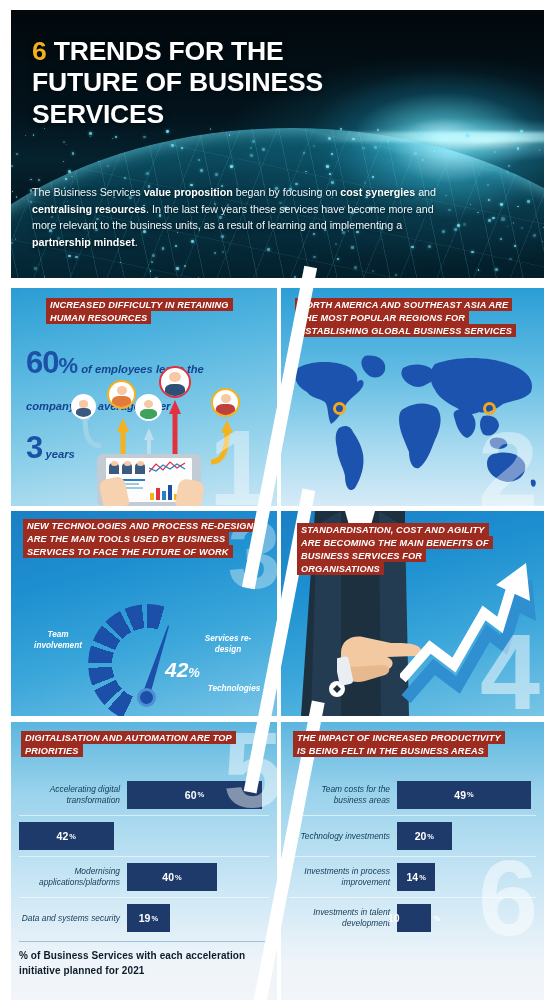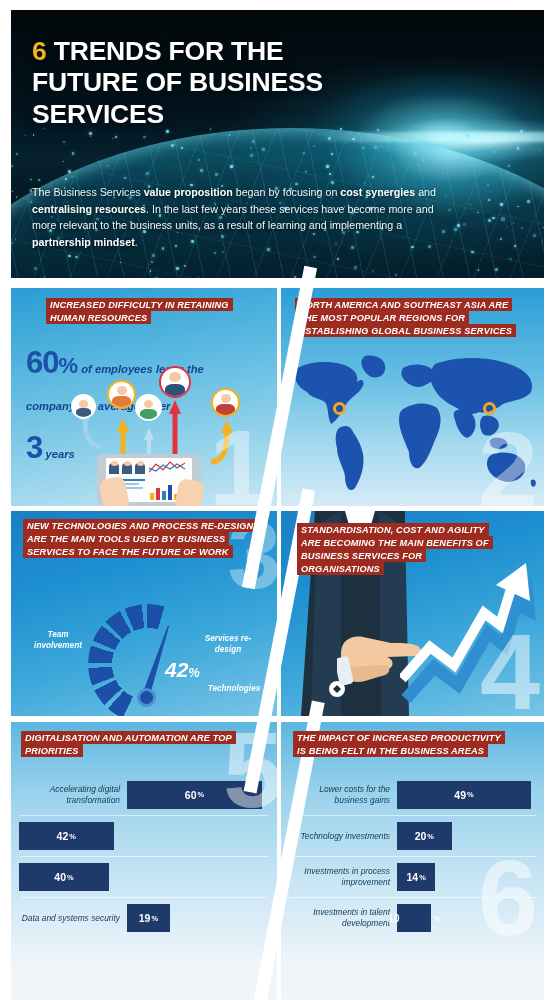--- a/index.html
+++ b/index.html
@@ -654,48 +654,50 @@
           </div>
           <div class="bar-row">
             <div class="bar-track">
               <div class="bar" style="width: 94.5px; background: rgb(30, 58, 107);">
                 <span>42</span>
                 <span class="u">%</span>
               </div>
             </div>
           </div>
           <div class="bar-row">
+            <div class="bar-label">Modernising applications/platforms</div>
             <div class="bar-track">
               <div class="bar" style="width: 90px; background: rgb(30, 58, 107);">
                 <span>40</span>
                 <span class="u">%</span>
               </div>
             </div>
           </div>
           <div class="bar-row">
             <div class="bar-label">Data and systems security</div>
             <div class="bar-track">
               <div class="bar" style="width: 42.75px; background: rgb(30, 58, 107);">
                 <span>19</span>
                 <span class="u">%</span>
               </div>
             </div>
           </div>
         </div>
+      <div class="chart-cap">% of Business Services with each acceleration initiative planned for 2021</div>
     </div>
 
     <div class="panel pR bg-pale">
       <div class="banner" style="left:12px; top:9px; width:218px; z-index:12;">
         <span>THE IMPACT OF INCREASED PRODUCTIVITY IS BEING FELT IN THE BUSINESS AREAS</span>
       </div>
       <div class="bignum" style="right:6px; bottom:48px; color:rgba(255,255,255,0.5);">6</div>
 
       <div class="chart" id="chart6" style="top:52px;">
           <div class="bar-row">
-            <div class="bar-label">Lower costs for the business gains</div>
+            <div class="bar-label">Team costs for the business areas</div>
             <div class="bar-track">
               <div class="bar" style="width: 134px; background: rgb(30, 58, 107);">
                 <span>49</span>
                 <span class="u">%</span>
               </div>
             </div>
           </div>
           <div class="bar-row">
             <div class="bar-label">Technology investments</div>
             <div class="bar-track">

